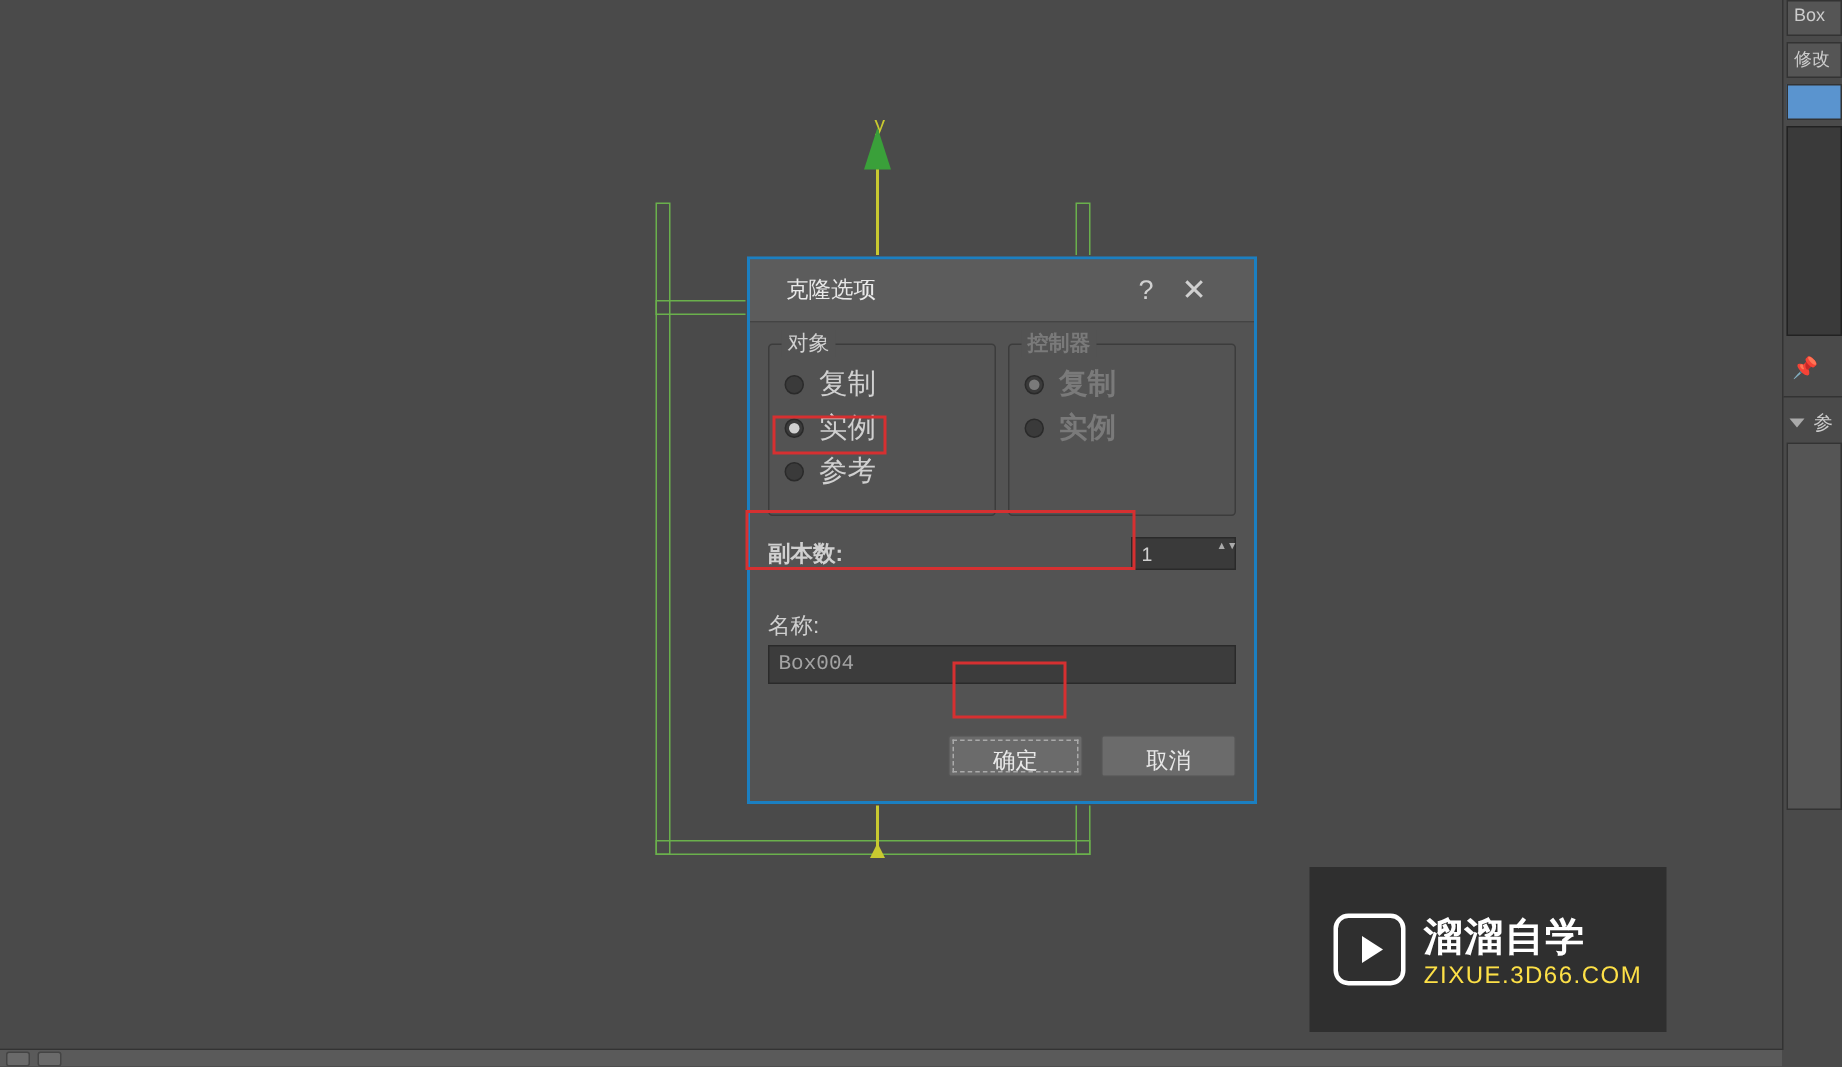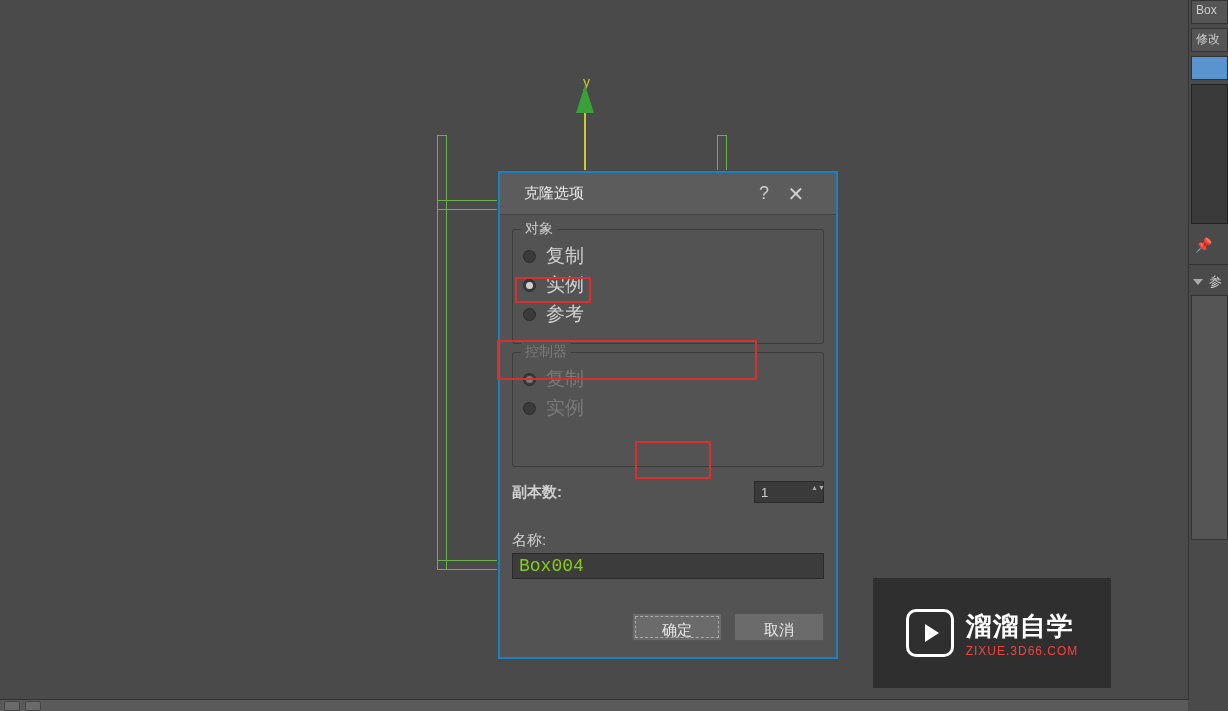--- a/index.html
+++ b/index.html
@@ -98,40 +98,39 @@
       cursor: pointer;
     }
     .title-btn.close { font-size: 20px; }
     .dialog-body {
       padding: 14px 12px 16px 12px;
     }
     .groups-row {
       display: flex;
       gap: 8px;
       margin-bottom: 14px;
-      flex-direction: column;
     }
     .group {
       flex: 1;
       border: 1px solid #3c3c3c;
       border-radius: 3px;
       padding: 8px 10px 10px 10px;
       position: relative;
       min-height: 115px;
     }
     .group-legend {
       position: absolute;
       top: -10px; left: 8px;
       background: #535353;
       padding: 0 4px;
       color: #d0d0d0;
       font-size: 14px;
     }
     .group.disabled .group-legend,
-    .group.disabled .radio-label { color: #7a7a7a; }
+    .group.disabled .radio-label { color: #7a7a7a; font-weight: bold; }
     .radio-row {
       display: flex;
       align-items: center;
       margin: 7px 0;
       height: 22px;
     }
     .radio-dot {
       width: 13px; height: 13px;
       border-radius: 50%;
       background: #3a3a3a;
@@ -188,24 +187,24 @@
     .label-above {
       font-size: 15px;
       margin-top: 28px;
       margin-bottom: 3px;
     }
     .name-input {
       width: 100%;
       height: 26px;
       background: #3c3c3c;
       border: 1px solid #2a2a2a;
-      color: #84cc16;
+      color: #a3a3a3;
       padding: 0 6px;
       font-family: "Courier New", monospace;
-      font-size: 18px;
+      font-size: 14px;
     }
     .btn-row {
       display: flex;
       justify-content: flex-end;
       gap: 12px;
       margin-top: 18px;
     }
     .btn {
       width: 90px;
       height: 28px;
@@ -291,21 +290,21 @@
     }
     .wm-play {
       width: 0; height: 0;
       border-left: 14px solid #fff;
       border-top: 9px solid transparent;
       border-bottom: 9px solid transparent;
       margin-left: 4px;
     }
     .wm-text { display: flex; flex-direction: column; }
     .wm-line1 { color: #fff; font-size: 26px; font-weight: bold; letter-spacing: 1px; }
-    .wm-line2 { color: #ef4444; font-size: 12px; letter-spacing: 1px; }
+    .wm-line2 { color: #fde047; font-size: 16px; letter-spacing: 1px; }
 
     
     .bottom-bar {
       position: absolute;
       left: 0; bottom: 0;
       width: 1188px;
       height: 12px;
       background: #5a5a5a;
       border-top: 1px solid #333;
     }

